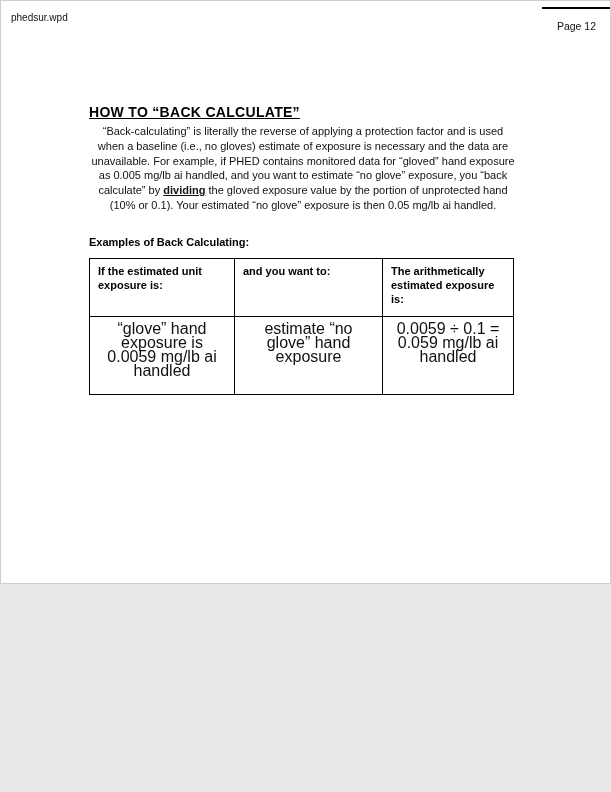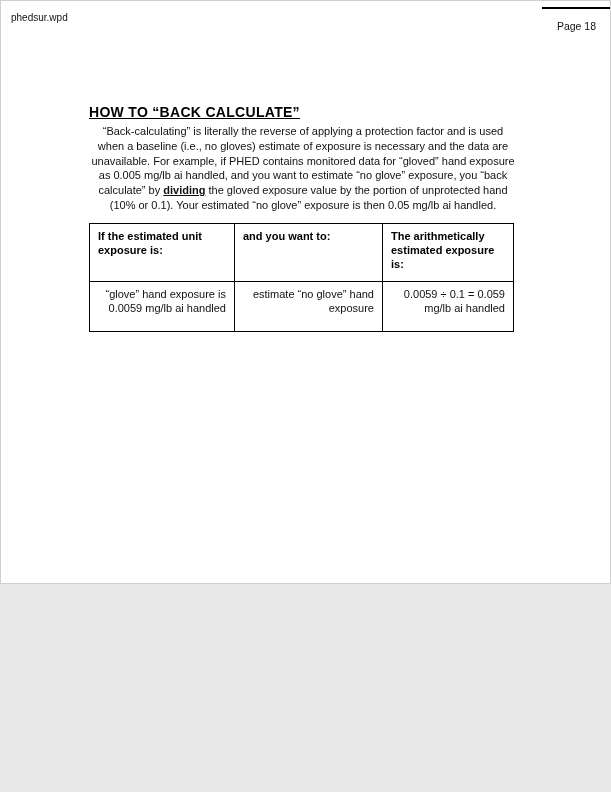--- a/index.html
+++ b/index.html
@@ -83,23 +83,23 @@
   table.calc-table th {
     font-size: 11px;
     font-weight: bold;
     text-align: left;
     vertical-align: top;
     padding: 5px 8px 10px 8px;
     line-height: 14px;
     color: #000;
   }
   table.calc-table td {
-    font-size: 11px;
+    font-size: 16px;
     font-weight: normal;
-    text-align: right;
+    text-align: center;
     vertical-align: top;
     padding: 5px 8px 16px 8px;
     line-height: 14px;
     color: #111;
   }
   .col1 { width: 145px; }
   .col2 { width: 148px; }
   .col3 { width: 131px; }
   .page-number {
     position: absolute;
@@ -113,28 +113,29 @@
 </style>
 </head>
 <body>
 
 <div class="page">
 
   <div class="scan-line"></div>
 
   <div class="filename">phedsur.wpd</div>
 
-  <div class="page-label">Page 18</div>
+  <div class="page-label">Page 12</div>
 
   <div class="content">
 
     <div class="doc-title">HOW TO “BACK CALCULATE”</div>
 
     <p class="body-par"><span>“Back-calculating” is literally the reverse of applying a protection factor and is used when a baseline (i.e., no gloves) estimate of exposure is necessary and the data are unavailable.  For example, if PHED contains monitored data for “gloved” hand exposure as 0.005 mg/lb ai handled, and you want to estimate “no glove” exposure, you “back calculate” by </span><span class="emph">dividing</span><span> the gloved exposure value by the portion of unprotected hand (10% or 0.1). Your estimated “no glove” exposure is then 0.05 mg/lb ai handled.</span></p>
 
+    <div class="examples-label">Examples of Back Calculating:</div>
 
     <table class="calc-table">
       <thead>
         <tr>
           <th class="col1">If the estimated unit exposure is:</th>
           <th class="col2">and you want to:</th>
           <th class="col3">The arithmetically estimated exposure is:</th>
         </tr>
       </thead>
       <tbody>

